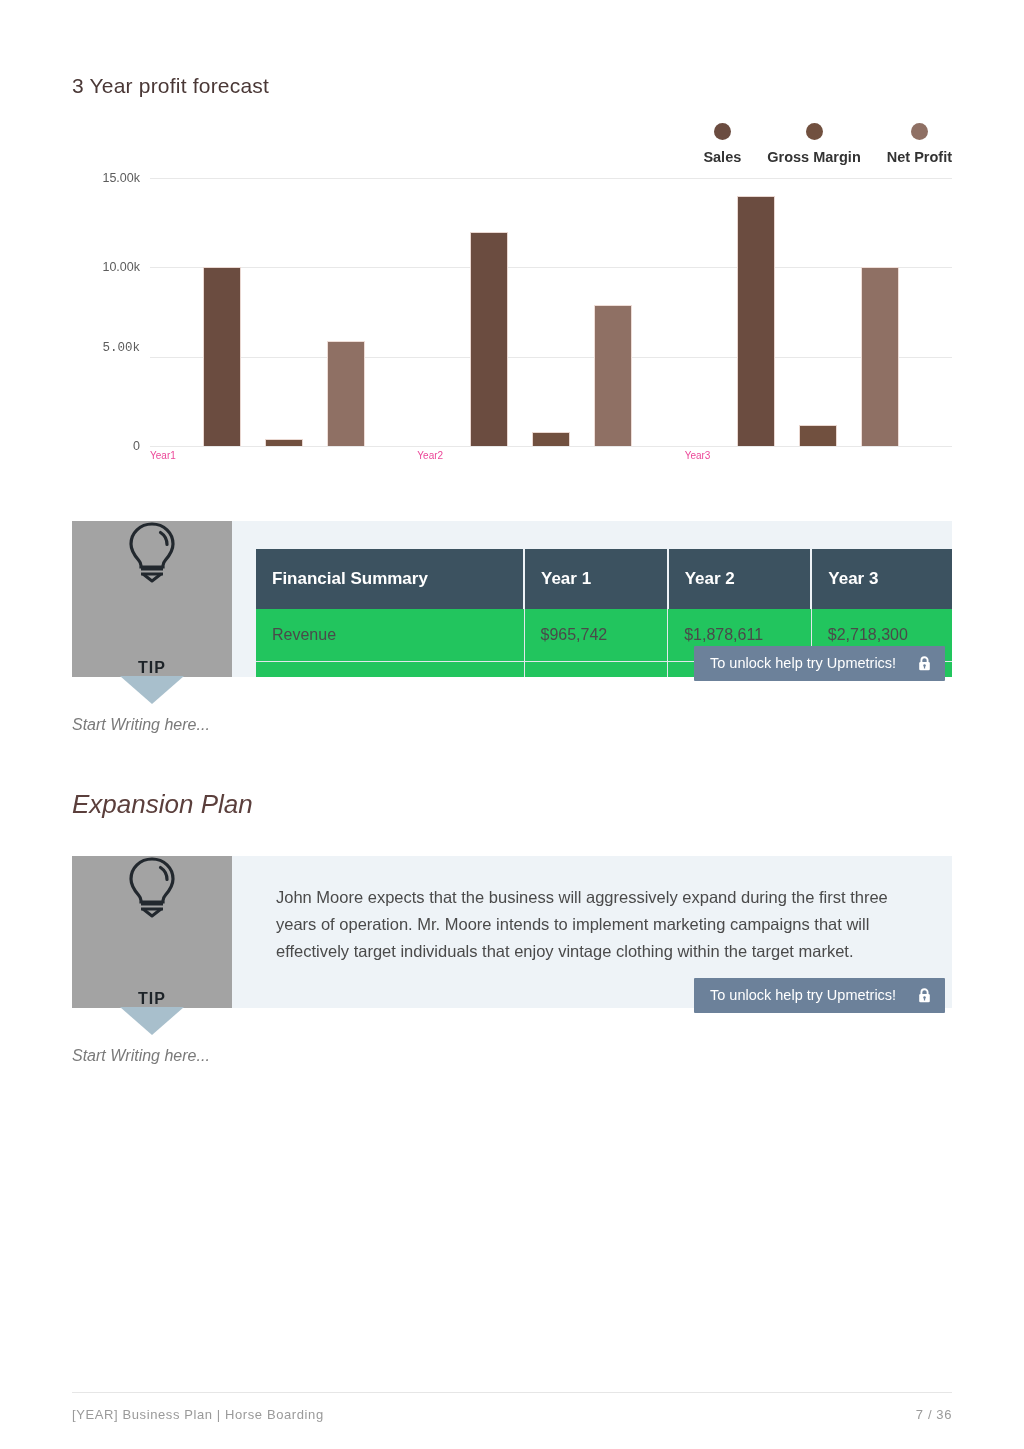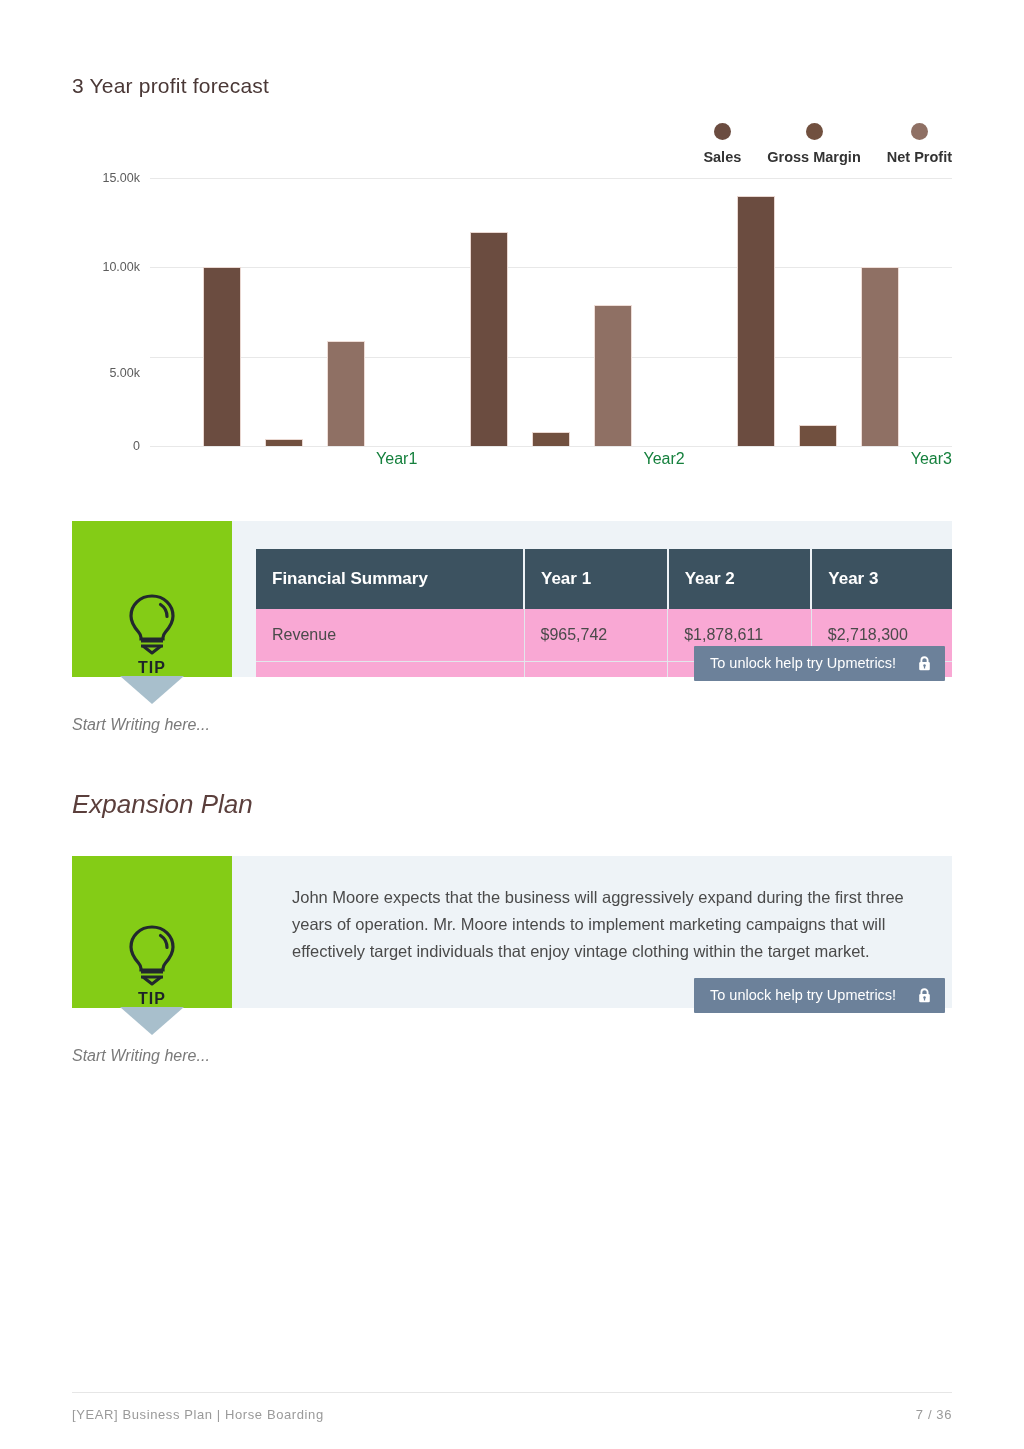--- a/index.html
+++ b/index.html
@@ -111,40 +111,40 @@
     border-bottom: none;
   }
   .x-labels {
     position: absolute;
     left: 78px; right: 0;
     top: 272px;
     display: flex;
   }
   .x-label {
     flex: 1;
-    text-align: right;
-    font-size: 16px;
-    color: #15803d;
+    text-align: left;
+    font-size: 10px;
+    color: #ec4899;
   }
 
   
   .tip-block {
     position: absolute;
     display: flex;
     background: #eef3f7;
   }
   .tip-side {
     width: 160px;
-    background: #84cc16;
+    background: #a3a3a3;
     position: relative;
     flex: 0 0 160px;
     display: flex;
     flex-direction: column;
     align-items: center;
-    justify-content: flex-end;
+    justify-content: space-between;
   }
   .tip-side:after {
     content: "";
     position: absolute;
     left: 50%;
     transform: translateX(-50%);
     bottom: -27px;
     width: 0; height: 0;
     border-left: 32px solid transparent;
     border-right: 32px solid transparent;
@@ -155,21 +155,20 @@
     margin-top: 4px;
     font-size: 16px;
     font-weight: bold;
     color: #1d2328;
     letter-spacing: 1px;
   }
   .tip-body {
     flex: 1;
     position: relative;
     overflow: hidden;
-    padding-left: 16px;
   }
 
   
   .fin-table-wrap {
     position: absolute;
     left: 24px;
     top: 28px;
     right: -40px;
   }
   table.fin {
@@ -181,21 +180,21 @@
     background: #3c5260;
     color: #fff;
     font-size: 17px;
     font-weight: bold;
     text-align: left;
     padding: 20px 16px;
     border-right: 2px solid #eef3f7;
   }
   table.fin th:first-child { width: 268px; }
   table.fin td {
-    background: #f9a8d4;
+    background: #22c55e;
     color: #4a4a4a;
     font-size: 16px;
     padding: 17px 16px;
     border-right: 1px solid #e2e7ec;
     border-bottom: 1px solid #e2e7ec;
     white-space: nowrap;
   }
 
   .tip-paragraph {
     padding: 28px 30px 22px 24px;
@@ -280,21 +279,21 @@
       </div>
       <div class="legend-item">
         <span class="legend-dot" style="background: rgb(143, 112, 100);"></span>
         <span class="legend-label">Net Profit</span>
       </div>
     </div>
 
     <div class="plot">
       <div class="y-axis" id="y-axis">
           <div class="y-tick" style="top: 268px;">0</div>
-          <div class="y-tick" style="top: 195px;">5.00k</div>
+          <div class="y-tick" style="top: 170px; font-family: Liberation Mono, monospace;">5.00k</div>
           <div class="y-tick" style="top: 89.3333px; text-align: right;">10.00k</div>
           <div class="y-tick" style="top: 0px;">15.00k</div>
         </div>
       <div class="grid-area" id="grid-area">
           <div class="gridline" style="top: 0px;"></div>
           <div class="gridline" style="top: 89.3333px;"></div>
           <div class="gridline" style="top: 178.667px;"></div>
           <div class="gridline" style="top: 268px;"></div>
         <div class="bars-layer" id="bars-layer">
             <div class="group">

